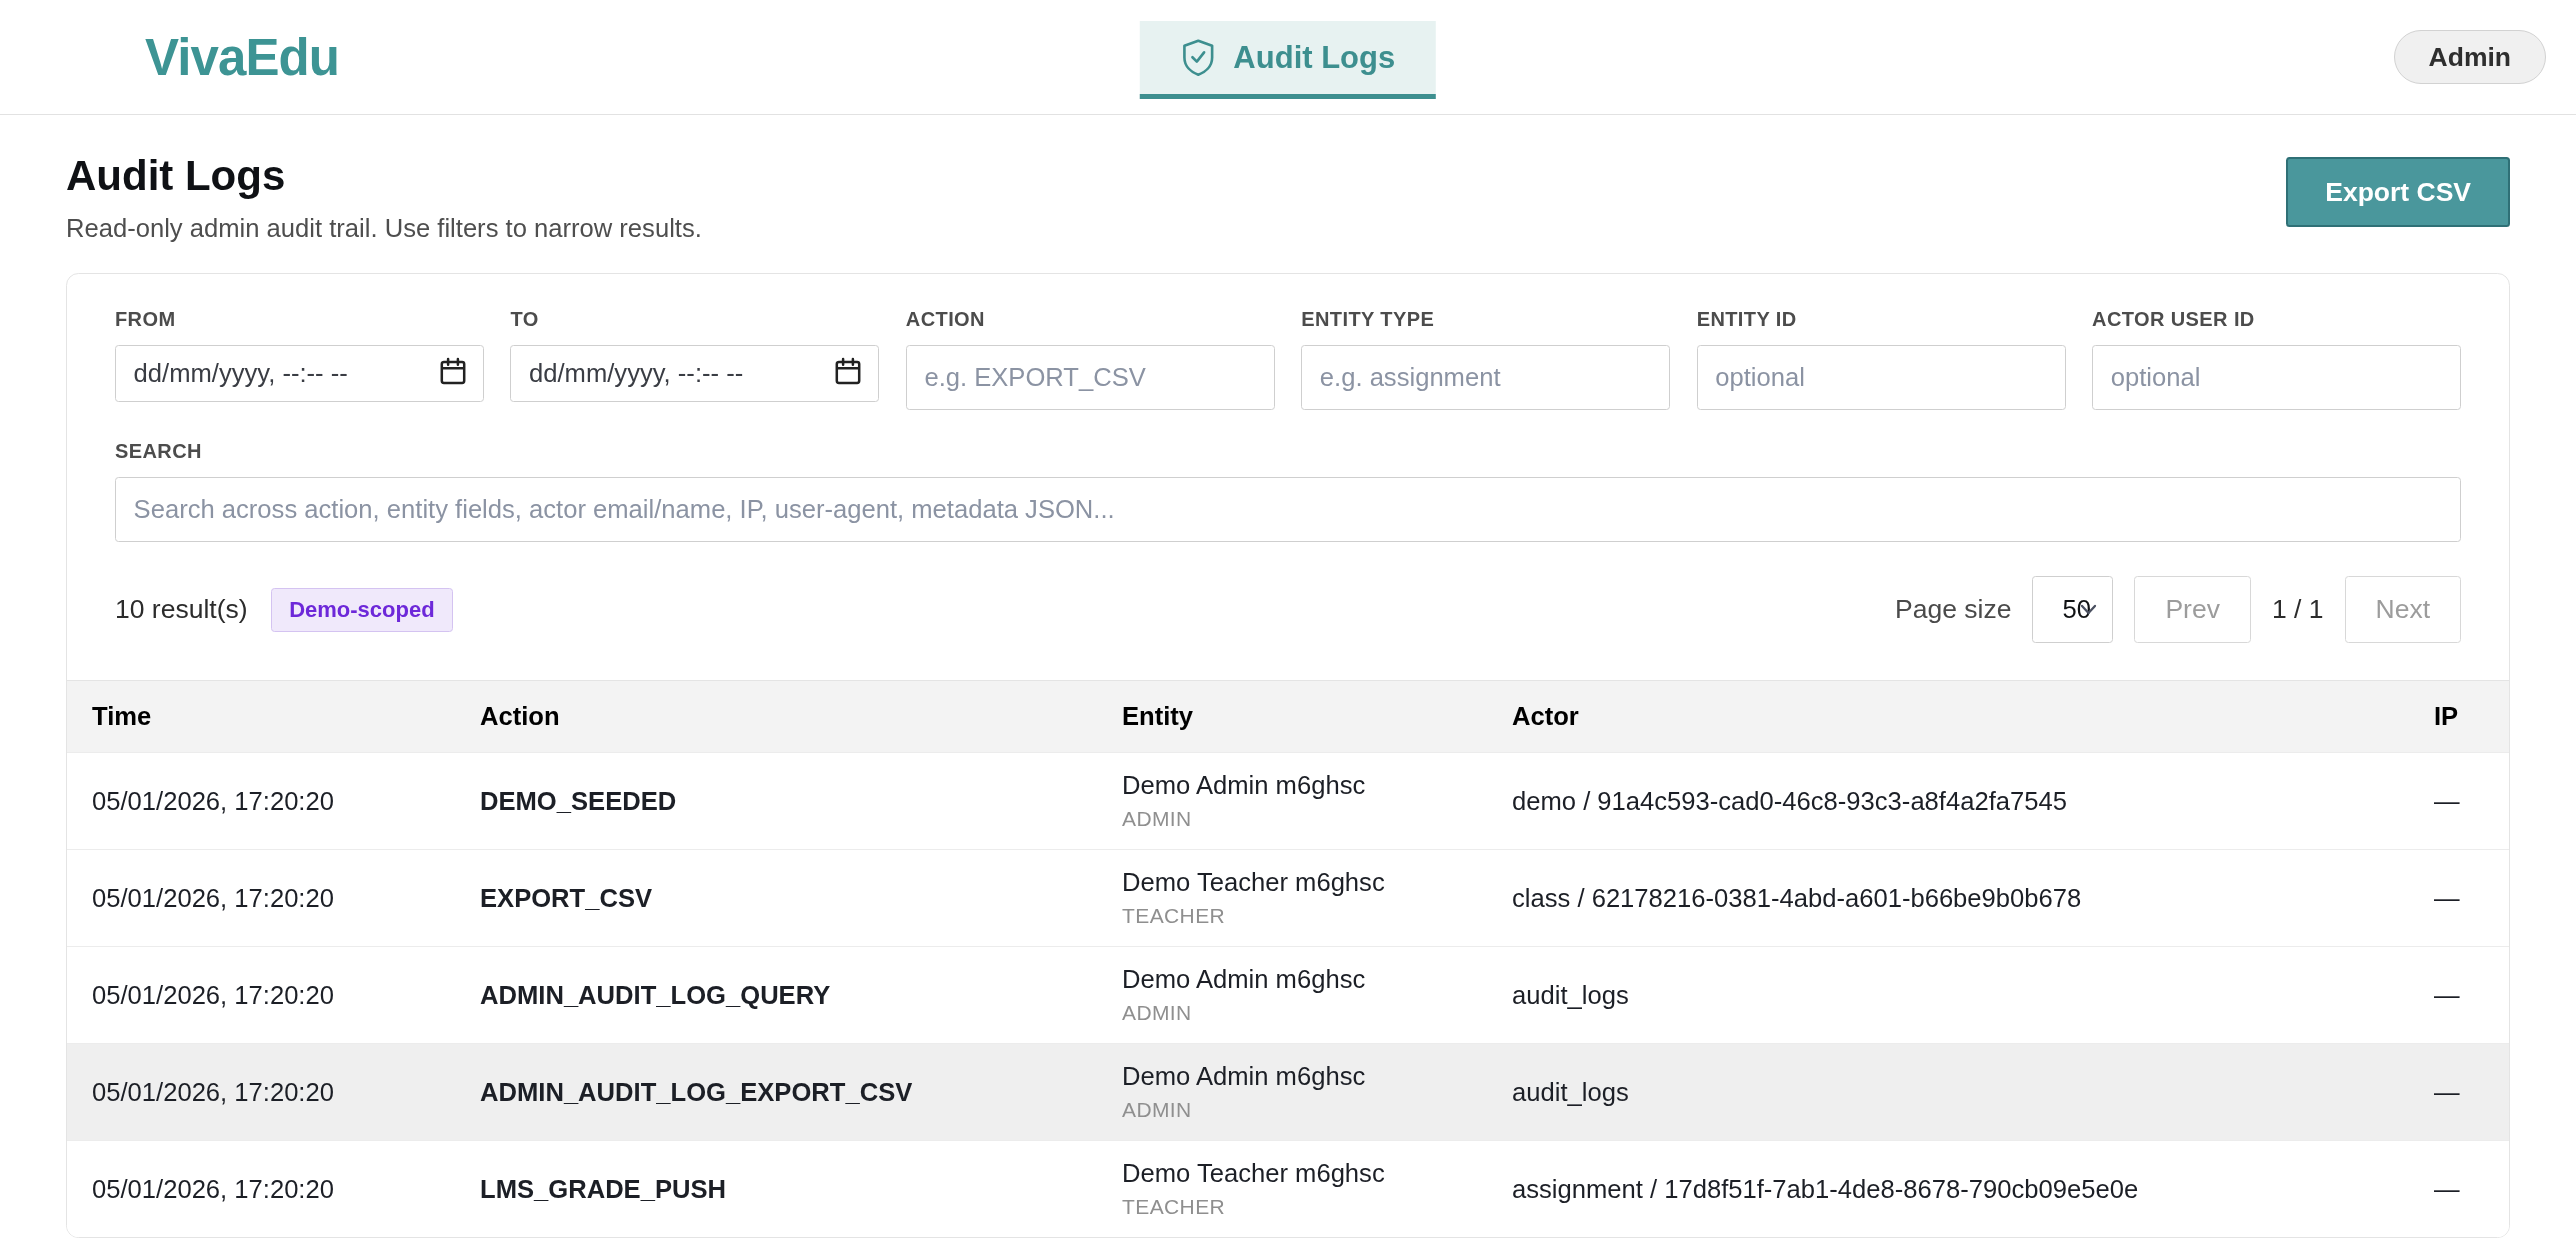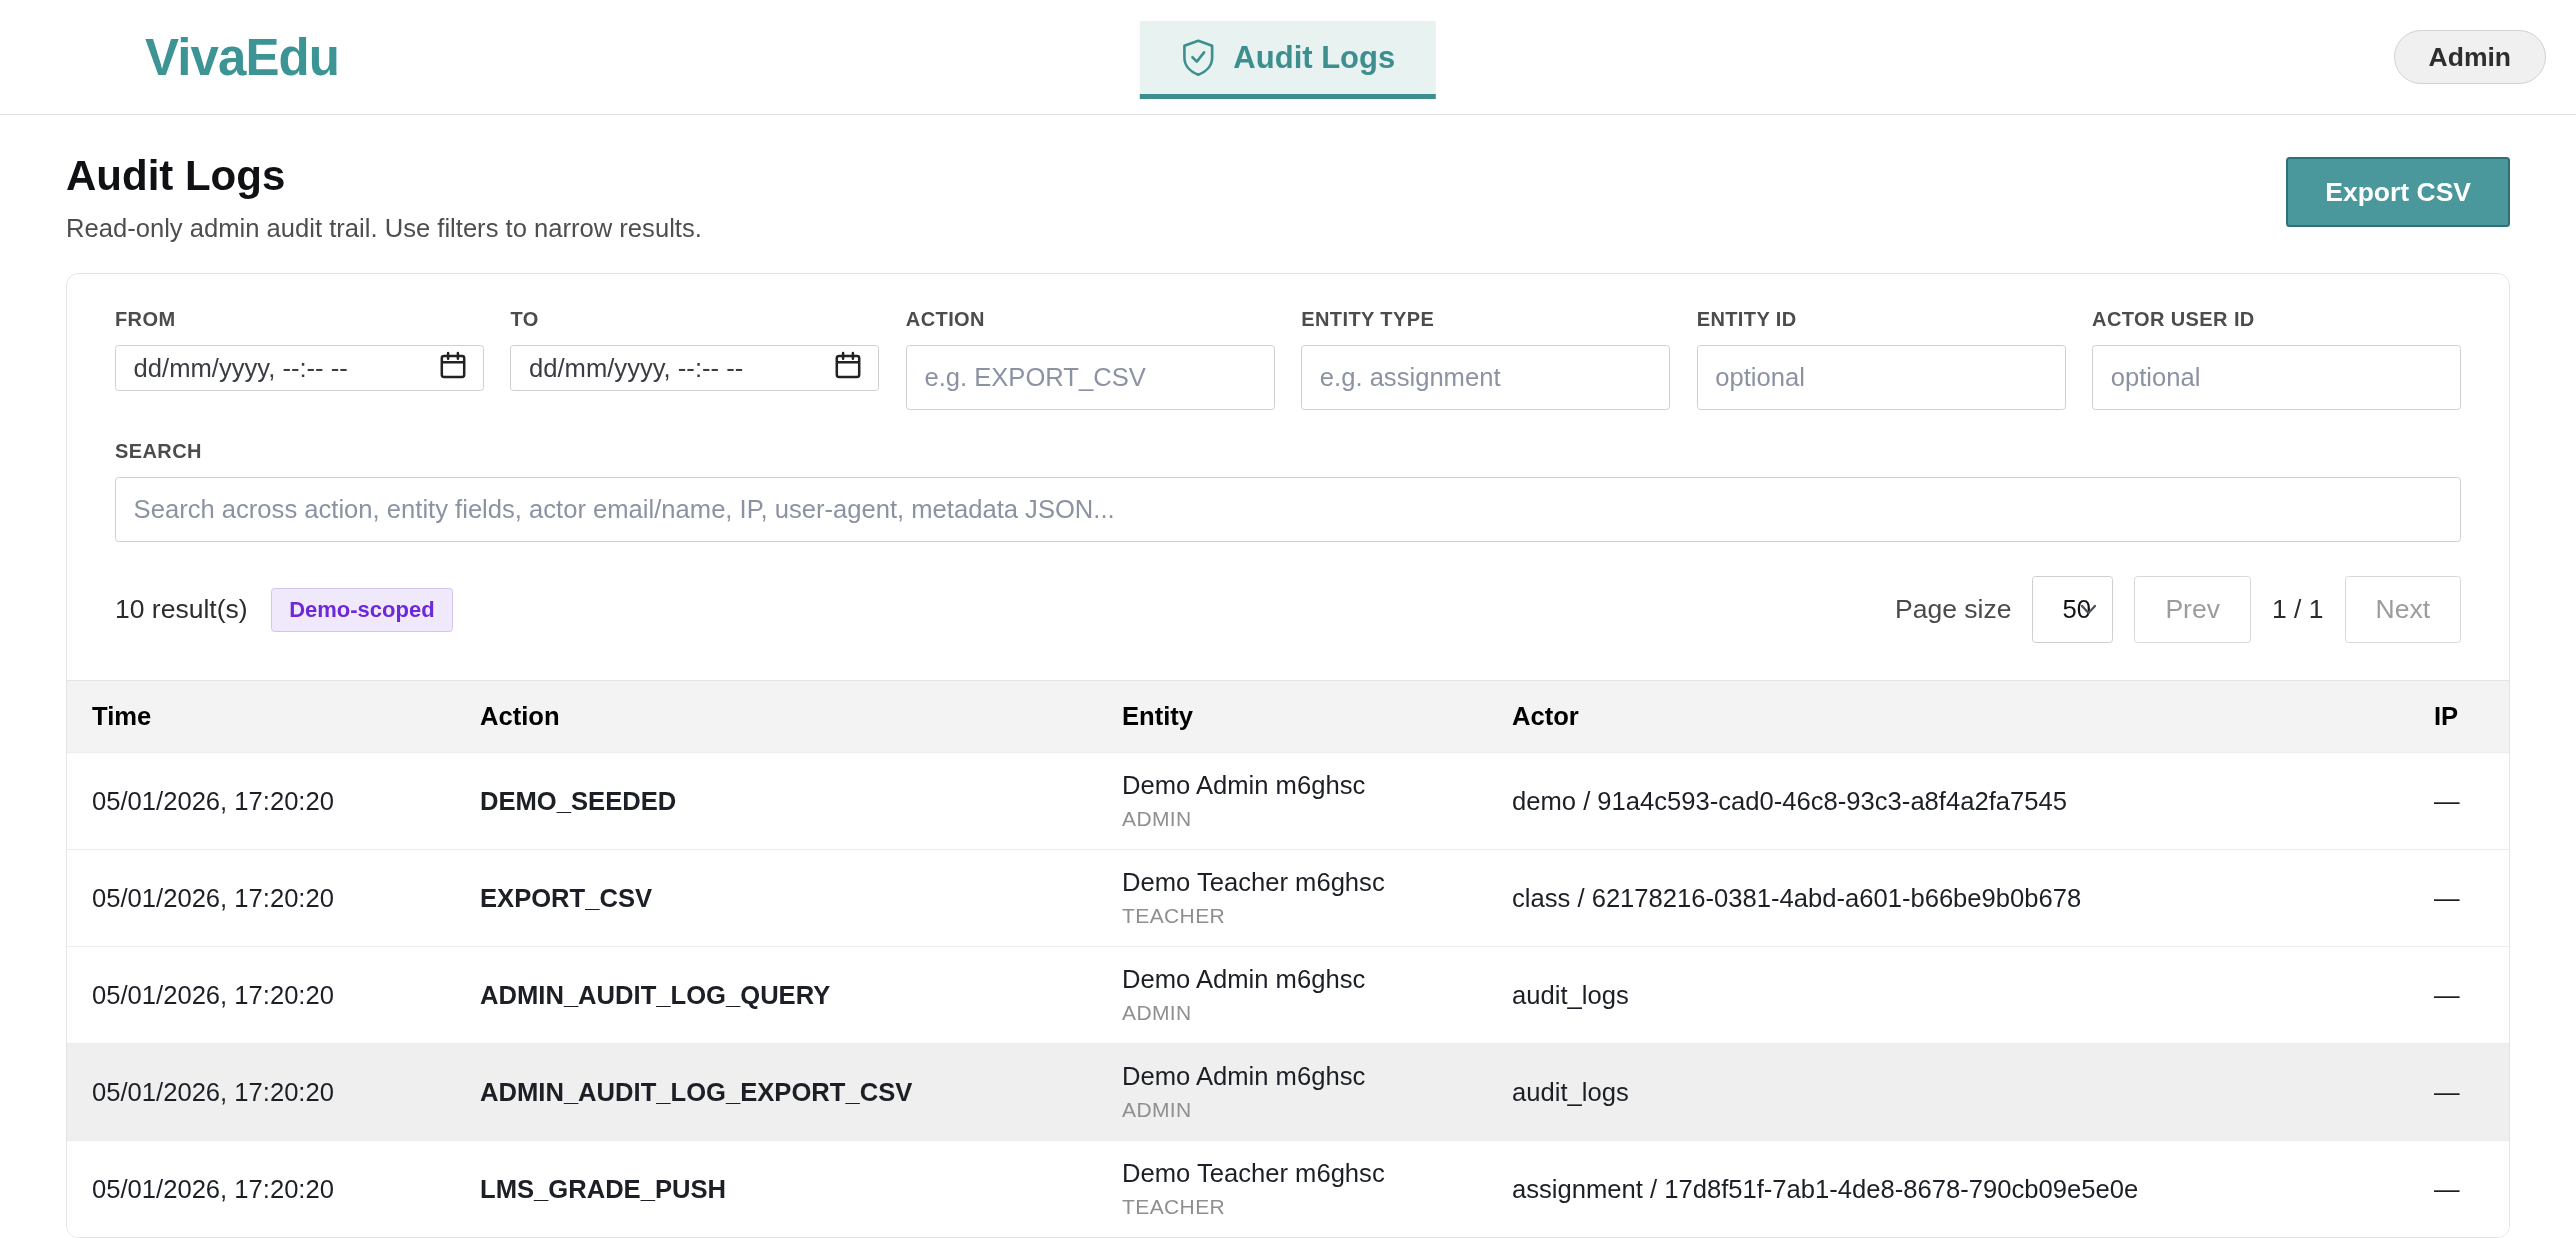--- a/index.html
+++ b/index.html
@@ -115,21 +115,21 @@
     border-radius: 3.5px;
     font-family: "Liberation Sans", sans-serif;
     font-size: 25.6px;
     color: #30343c;
     padding: 0 17.6px;
     outline: none;
   }
   .text-input::placeholder { color: #8b93a3; opacity: 1; }
   .datetime-input {
     width: 100%;
-    height: 46px;
+    height: 57px;
     border: 1.8px solid #cfcfcf;
     border-radius: 3.5px;
     display: flex;
     align-items: center;
     padding: 0 16px 0 17.6px;
     font-size: 25.6px;
     color: #3a3d44;
     cursor: text;
   }
   .datetime-input .dt-text { flex: 1; white-space: nowrap; overflow: hidden; }

